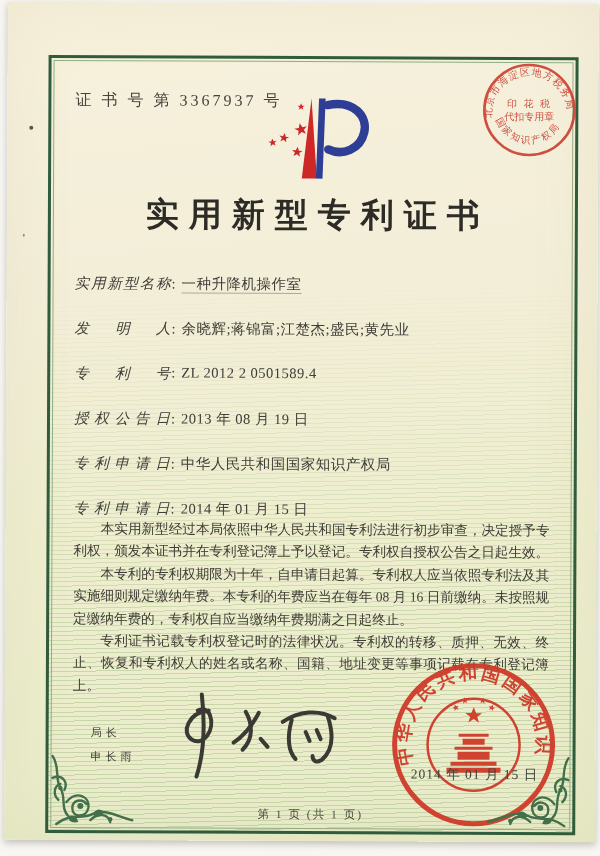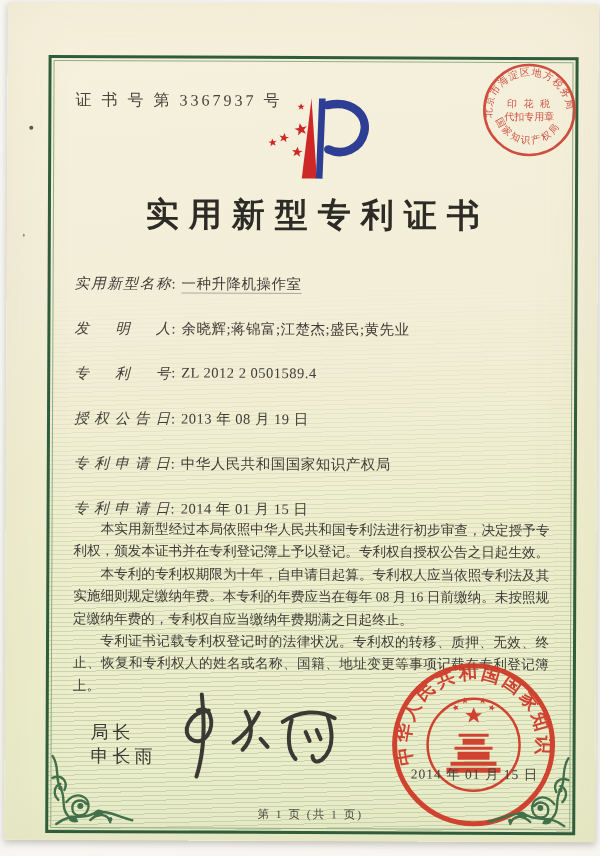--- a/index.html
+++ b/index.html
@@ -44,21 +44,21 @@
   .frow{height:45px;font-size:14.5px;color:#403e38;white-space:nowrap;}
   .flabel{display:inline-block;width:96px;text-align:justify;text-align-last:justify;vertical-align:top;font-style:italic;}
   .colon{display:inline-block;margin:0 6px 0 1px;}
   .fvalue{letter-spacing:.5px;}
   .u{border-bottom:1px solid rgba(120,115,100,.55);padding-bottom:1px;margin-top:34px;}
   .paras{
     position:absolute;left:24px;right:24px;top:460px;
     font-size:13.6px;line-height:22.4px;text-align:justify;color:#3e3c35;
   }
   .paras p{margin:0;text-indent:2em;}
-  .officials{position:absolute;left:42px;top:662px;font-size:18px;color:#3c3a34;letter-spacing:4px;line-height:24px;}
+  .officials{position:absolute;left:42px;top:662px;font-size:11px;color:#3c3a34;letter-spacing:4px;line-height:24px;}
   .signature{position:absolute;left:122px;top:628px;width:176px;height:100px;}
   .seal{position:absolute;left:342px;top:602px;width:166px;height:166px;opacity:.93;}
   .seal-date{
     position:absolute;left:338px;top:706px;width:176px;text-align:center;
     font-size:13.5px;letter-spacing:1px;color:#41403c;z-index:5;
   }
   .tax-stamp{position:absolute;left:428px;top:0px;width:100px;height:100px;opacity:.88;z-index:4;}
   .flourish{position:absolute;width:94px;height:116px;}
   .flourish.bl{left:-2px;bottom:-2px;}
   .flourish.br{right:-2px;bottom:-2px;transform:scaleX(-1);}

